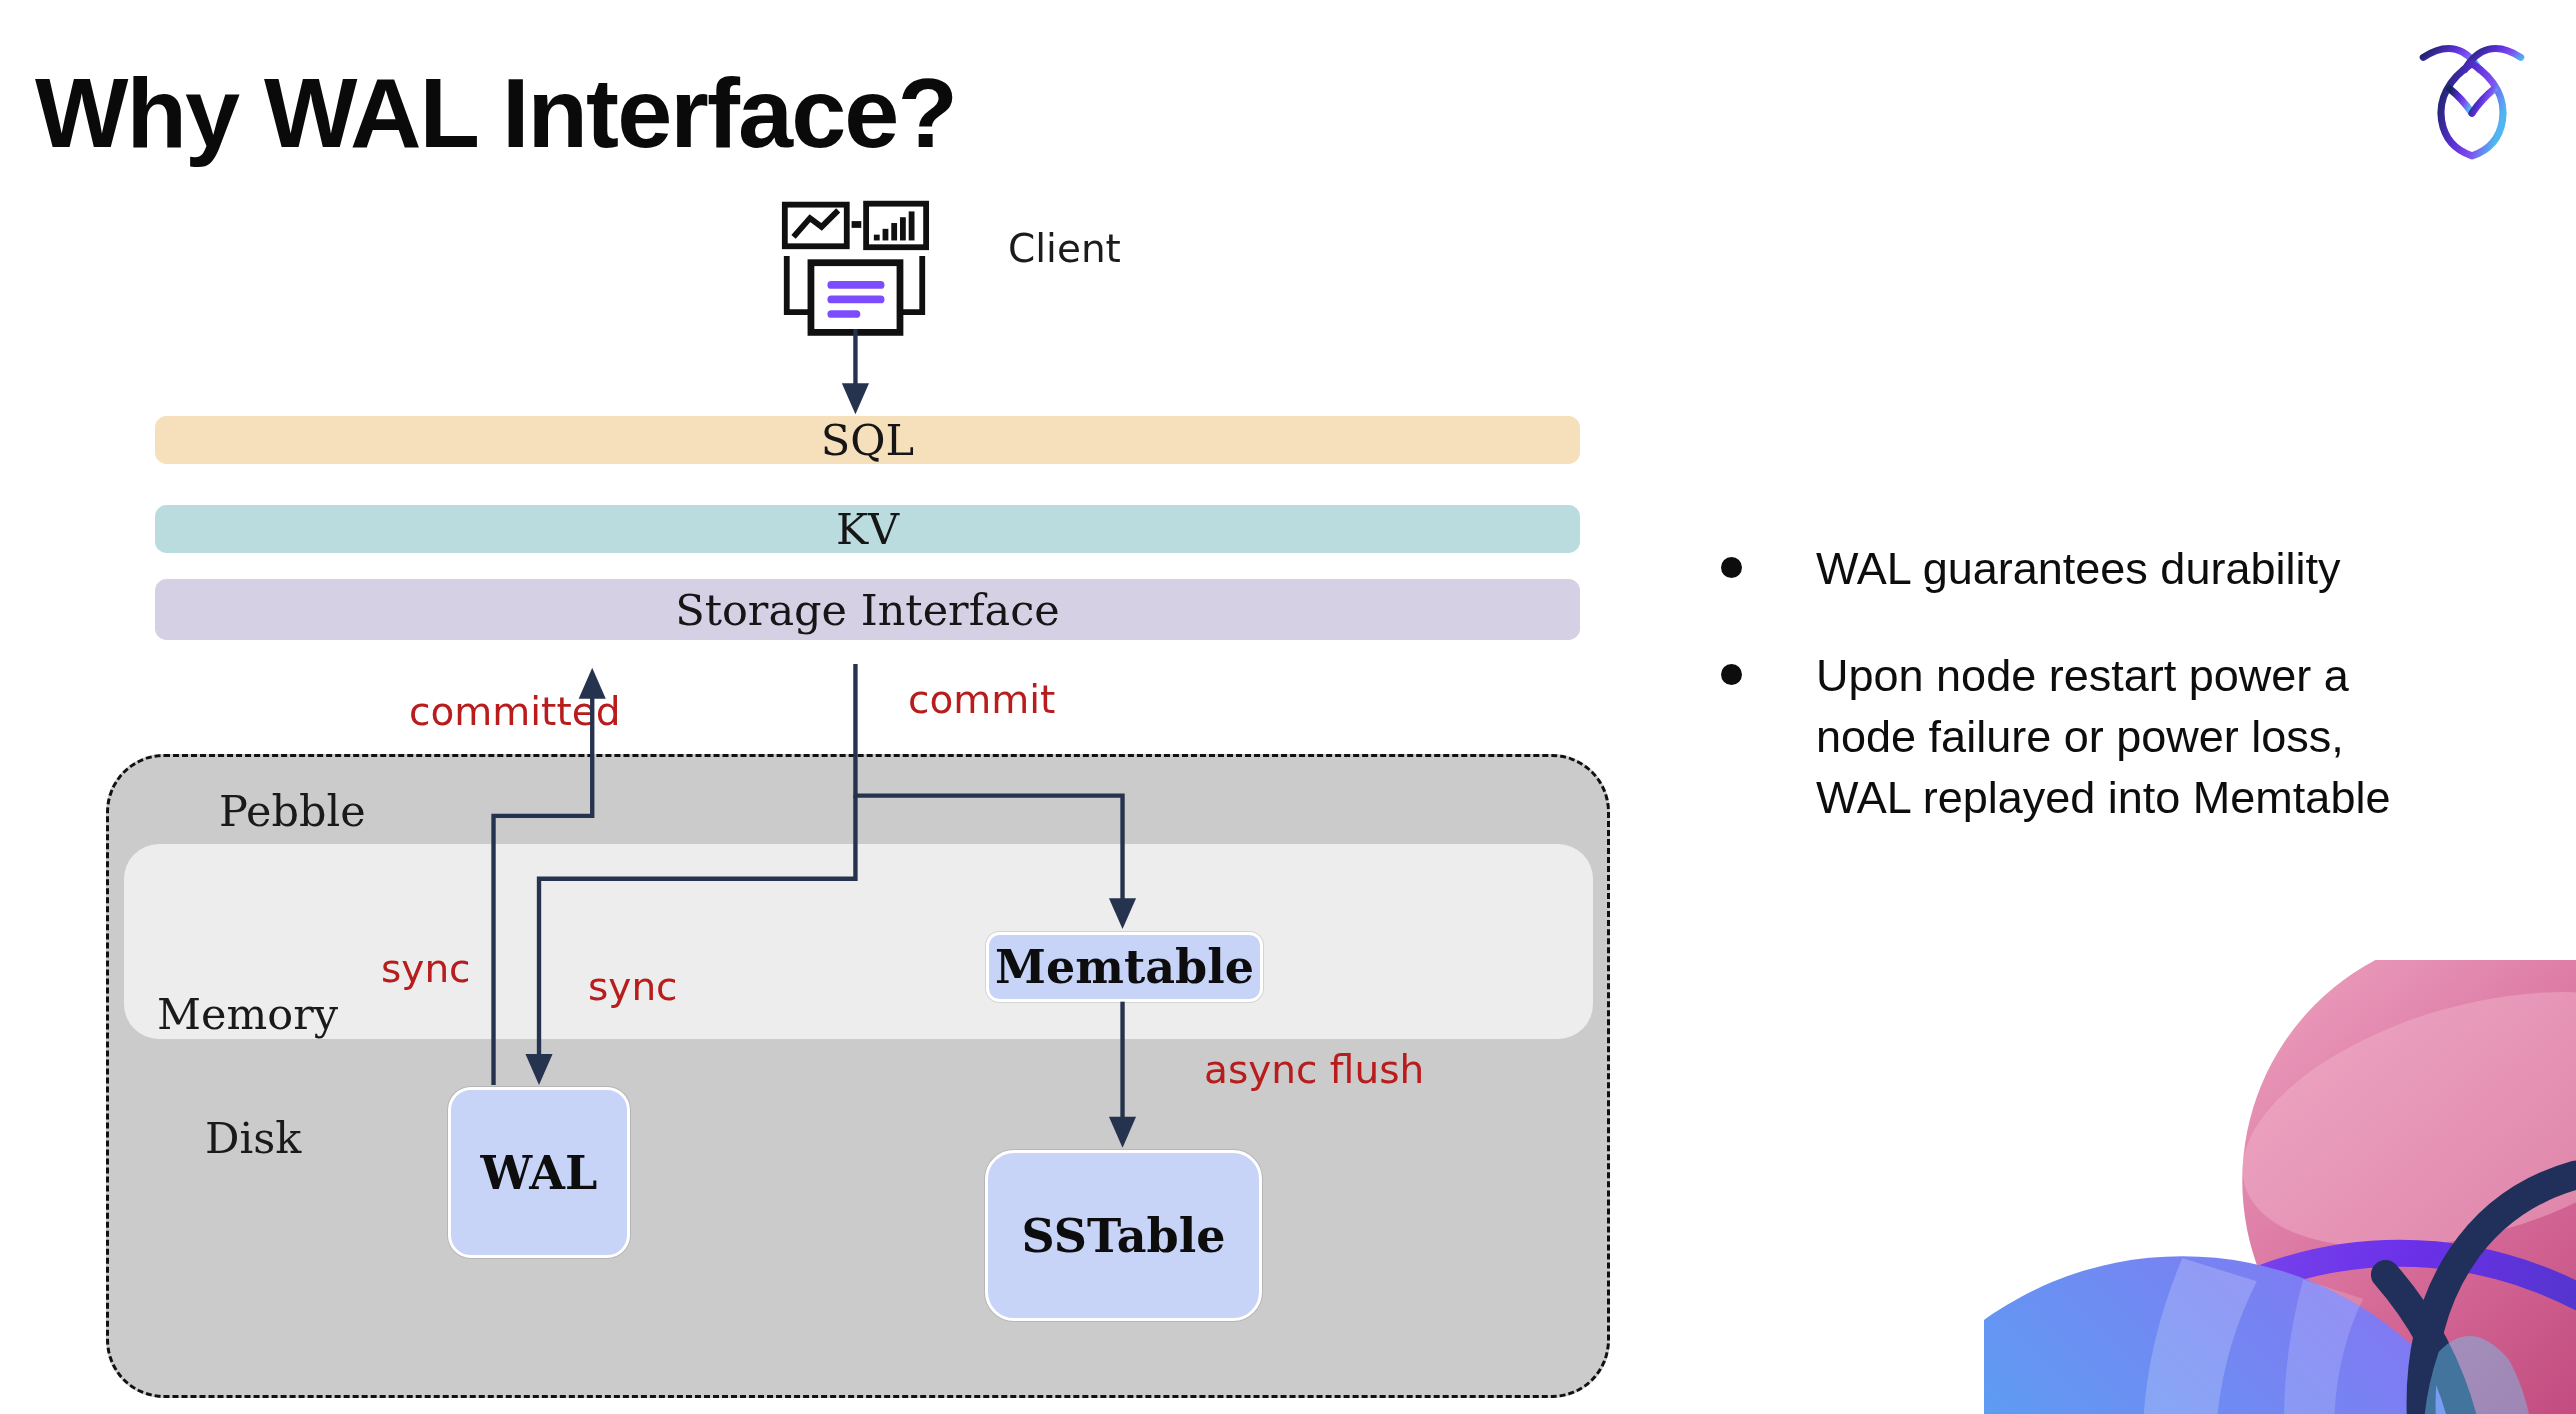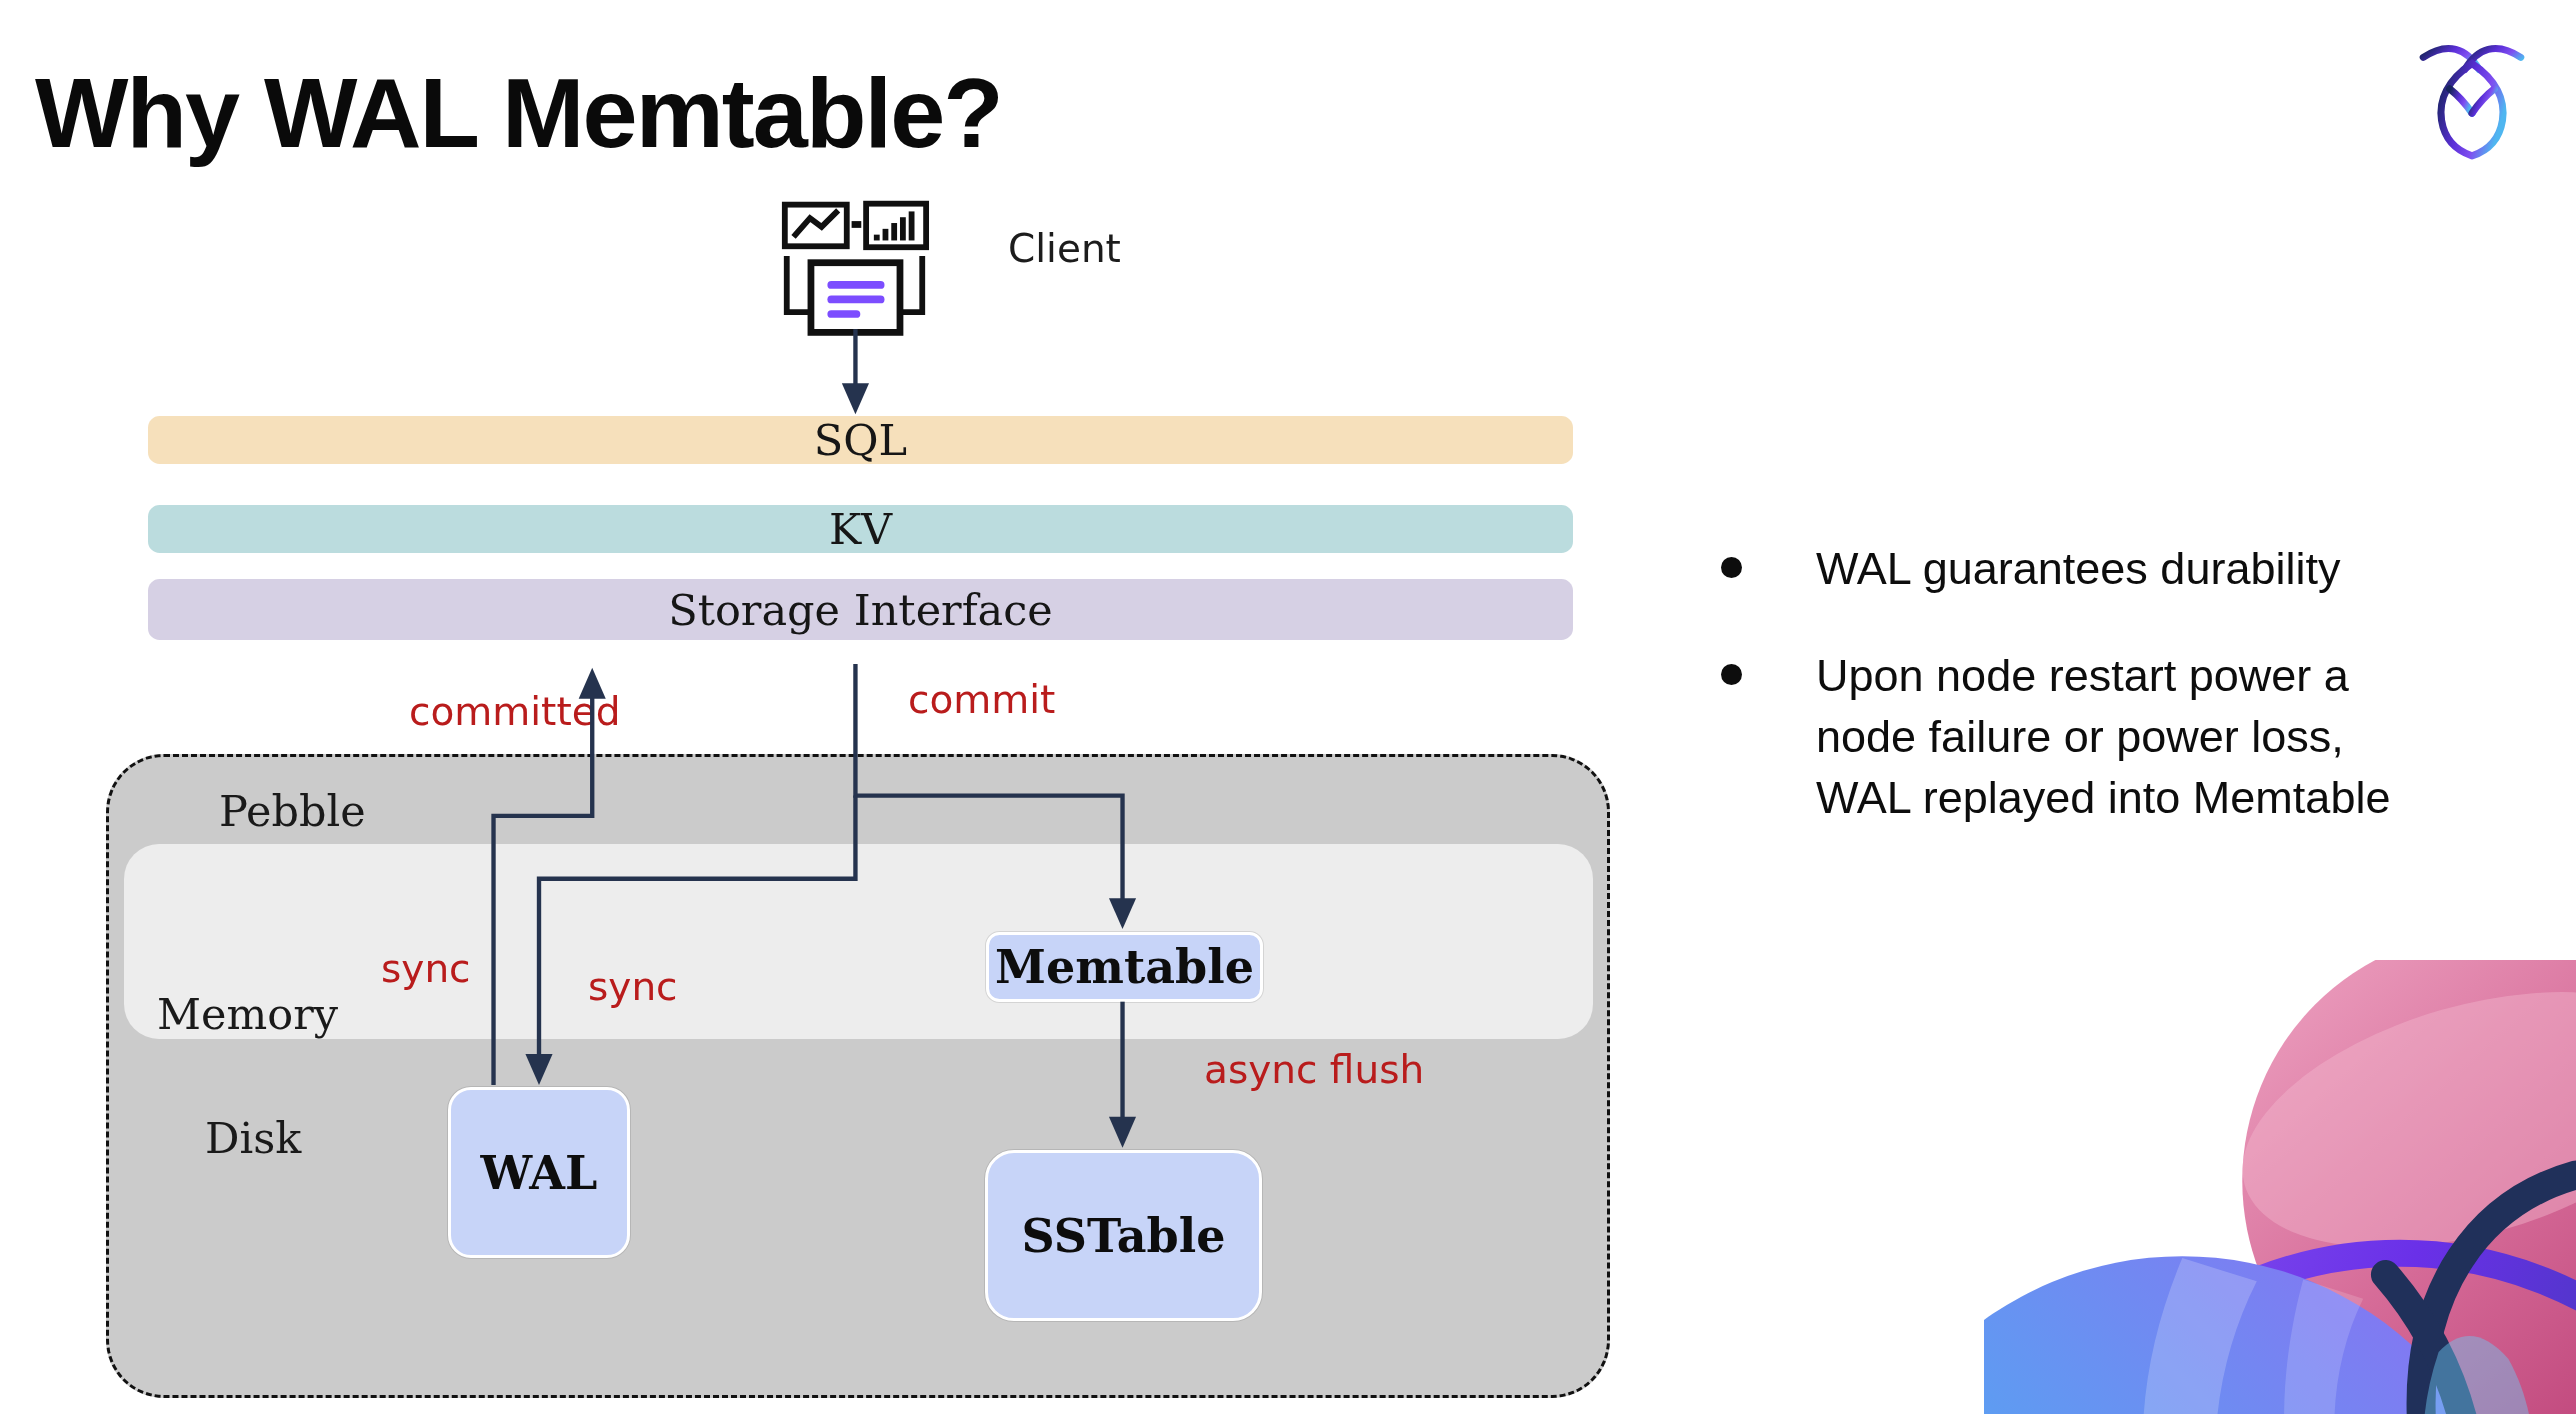--- a/index.html
+++ b/index.html
@@ -5,21 +5,21 @@
   html,body{margin:0;padding:0;background:#fff;}
   .slide{position:relative;width:2576px;height:1415px;background:#ffffff;overflow:hidden;
          font-family:"Liberation Sans",sans-serif;color:var(--ink);}
   .abs{position:absolute;}
 
   .title{left:35px;top:56px;font-size:99px;font-weight:800;letter-spacing:-1.9px;color:#0a0a0a;
          font-family:"Liberation Sans",sans-serif;}
 
   .client-label{left:1008px;top:226px;font-size:39px;color:#1c1c1c;font-family:"DejaVu Sans",sans-serif;text-align:right;}
 
-  .bar{left:148px;width:1425px;border-radius:11.6px;display:flex;align-items:center;justify-content:center;
+  .bar{left:155px;width:1425px;border-radius:11.6px;display:flex;align-items:center;justify-content:center;
        font-family:"DejaVu Serif",serif;font-size:43px;color:#161616;text-align:right;}
   .bar-sql{top:416px;height:48px;background:var(--sql_bar);}
   .bar-kv{top:505px;height:48px;background:var(--kv_bar);}
   .bar-storage{top:579px;height:61px;background:var(--storage_bar);}
 
   .flow-label{font-size:39px;color:#b91c1c;font-family:"DejaVu Sans",sans-serif;}
   .lbl-committed{left:409px;top:689px;}
   .lbl-commit{left:908px;top:677px;}
   .lbl-sync-left{left:381px;top:946px;}
   .lbl-sync-right{left:588px;top:964px;}
@@ -49,21 +49,21 @@
                  font-family:"Liberation Sans",sans-serif;}
 
   svg{display:block;}
   .arrow-layer{left:0;top:0;pointer-events:none;}
 </style>
 </head>
 <body>
 
 <div class="slide">
 
-  <div class="abs title">Why WAL Memtable?</div>
+  <div class="abs title">Why WAL Interface?</div>
 
   <div class="abs" style="left:2410px;top:33px;">
     <svg width="124" height="132" viewBox="0 0 120 130">
       <defs>
         <linearGradient id="gLogo" x1="0" y1="0.1" x2="1" y2="0.55">
           <stop offset="0" stop-color="#16235c"></stop>
           <stop offset="0.45" stop-color="#5b2fd8"></stop>
           <stop offset="0.72" stop-color="#7e4ef0"></stop>
           <stop offset="1" stop-color="#4fb6f0"></stop>
         </linearGradient>

